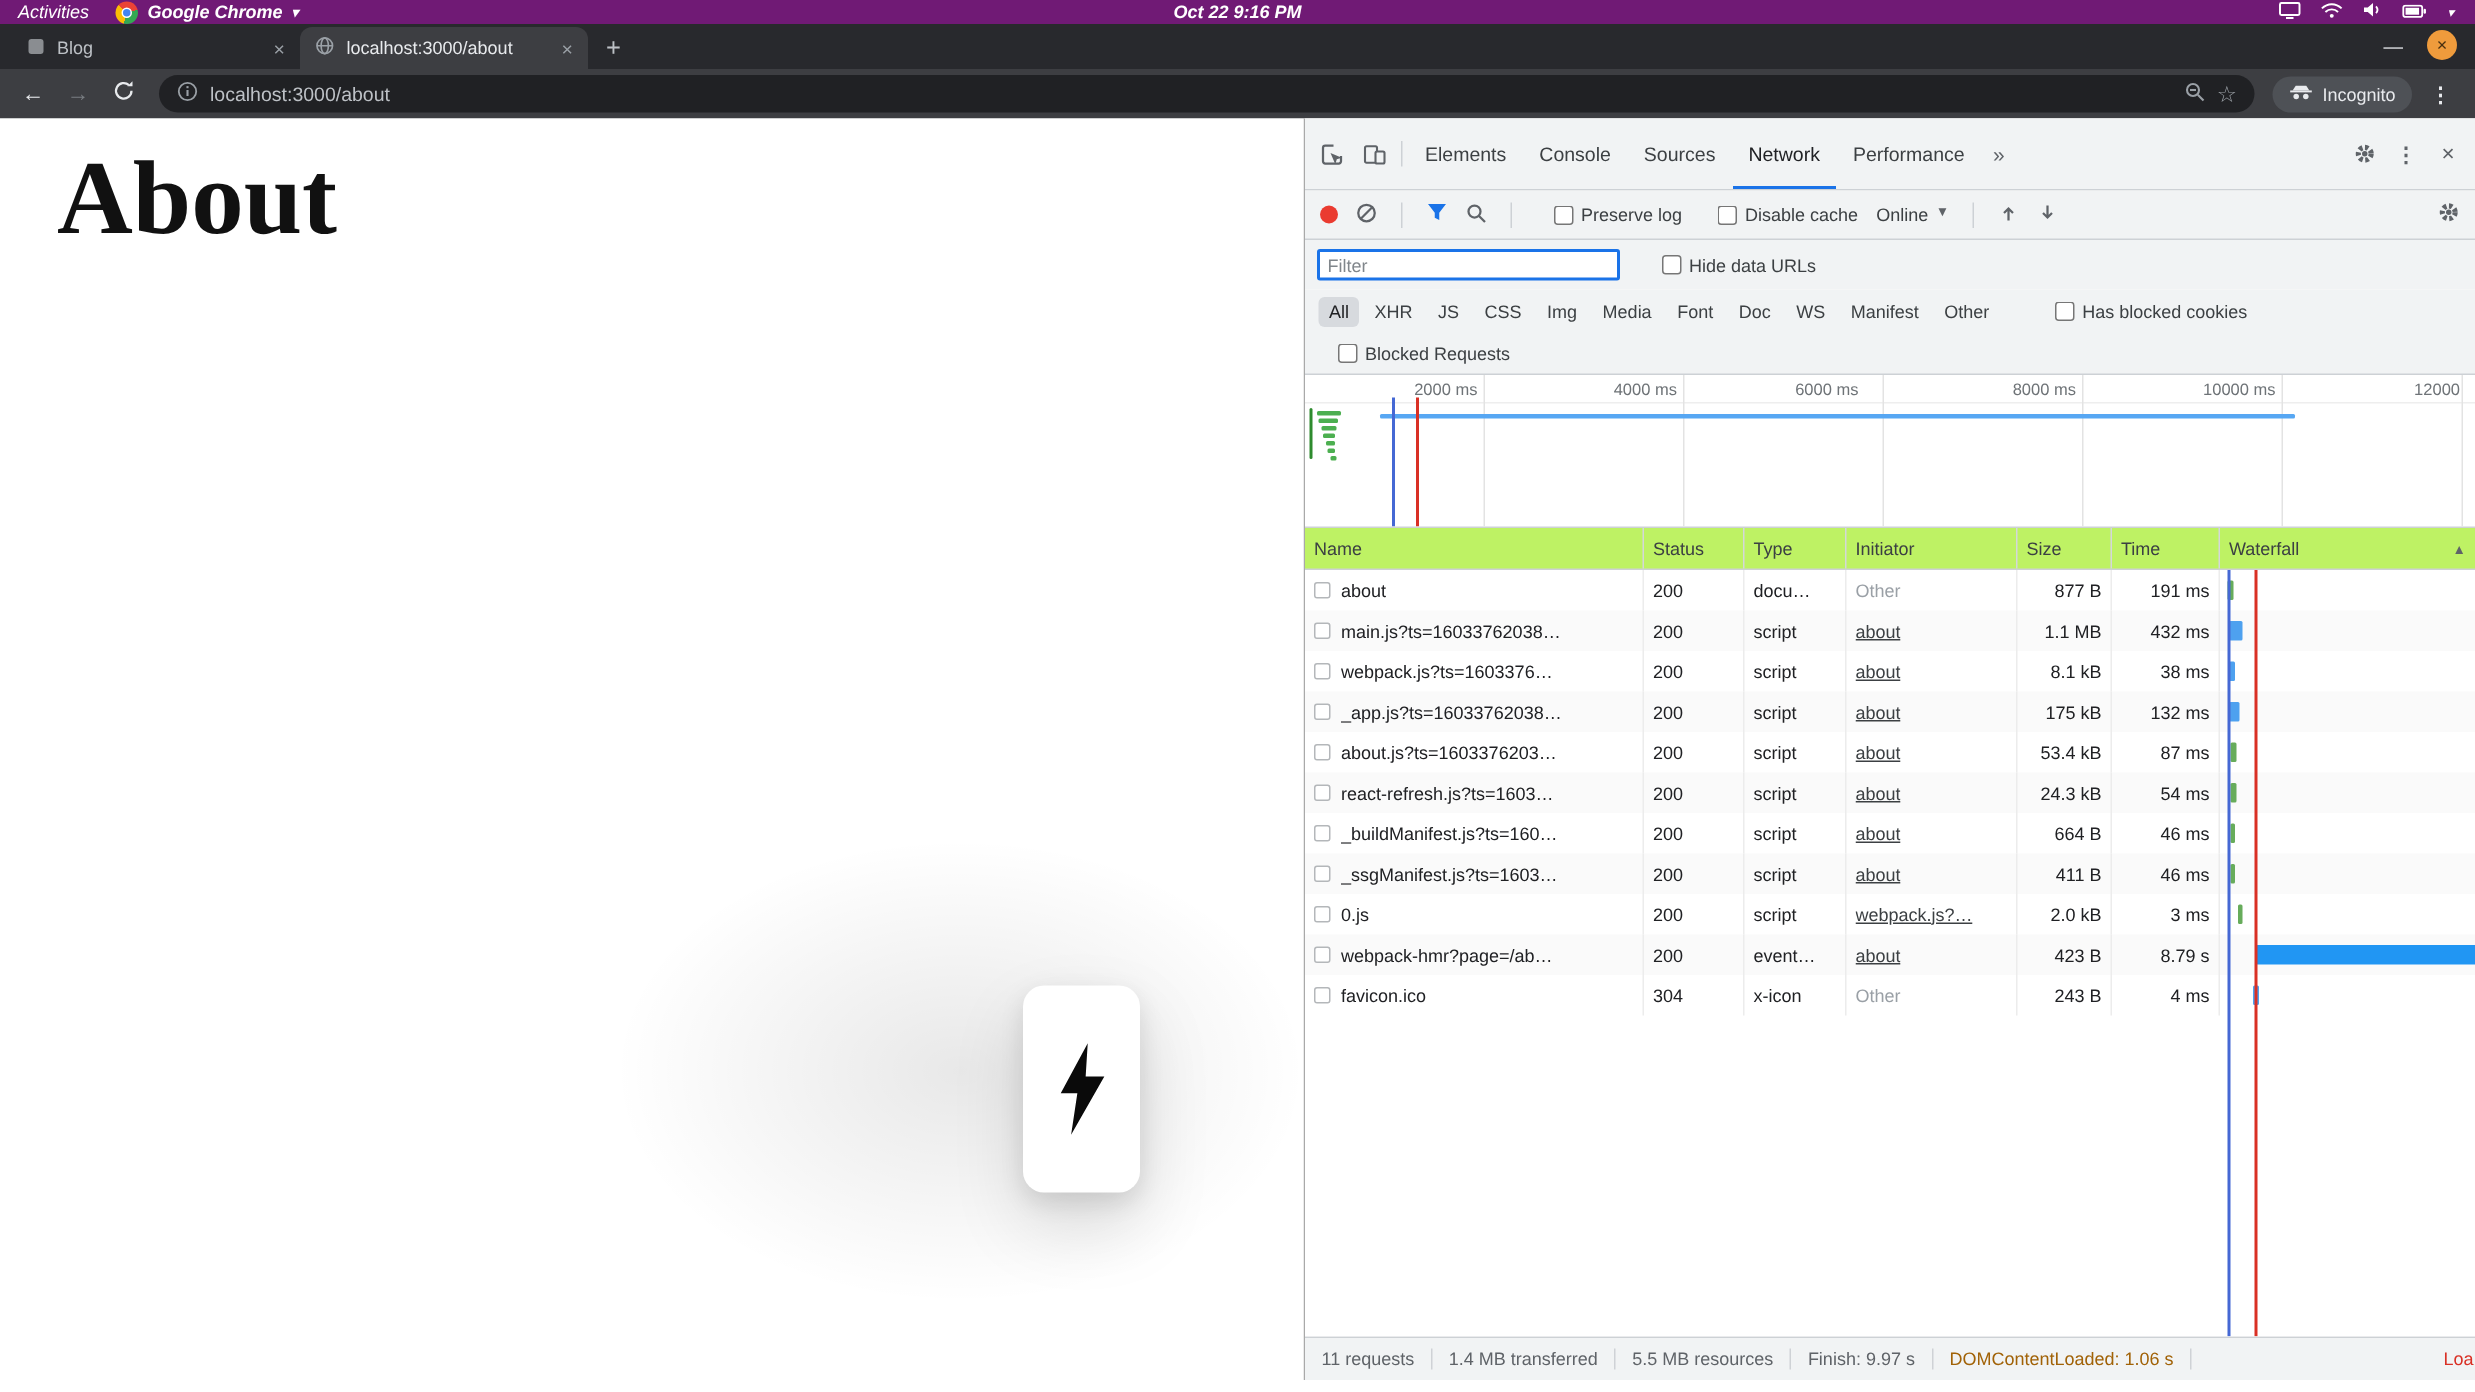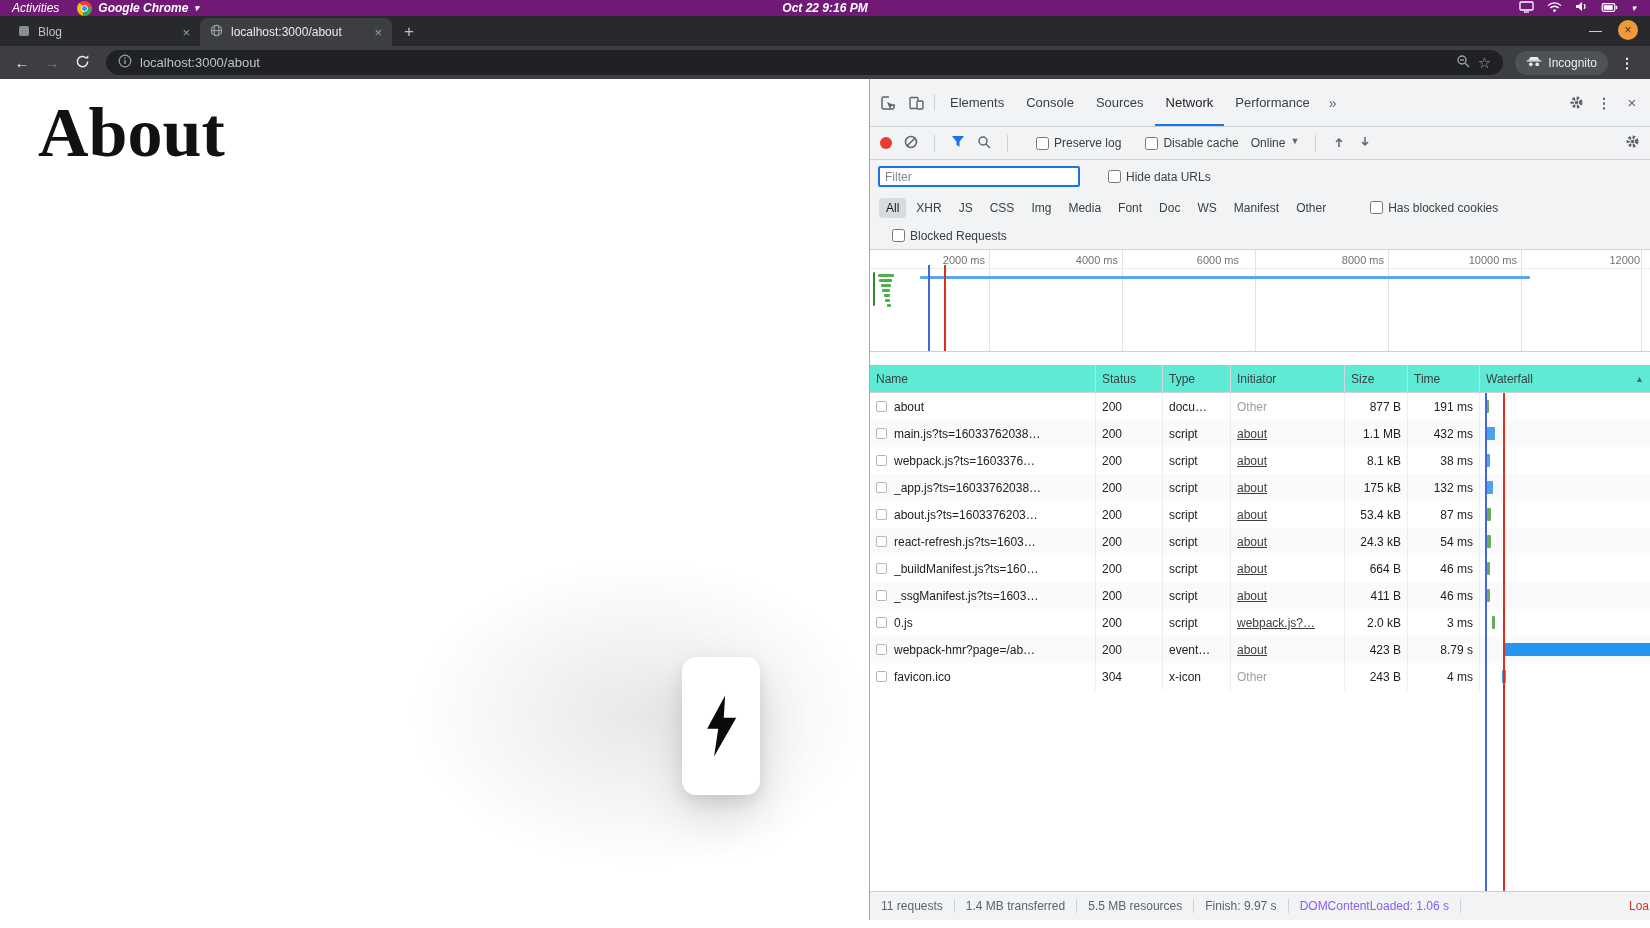--- a/index.html
+++ b/index.html
@@ -82,42 +82,42 @@
   .dt-blockedrow{height:28px;padding:0 10px;border-bottom:1px solid #cdd1d5;}
 
   .dt-overview{height:102px;position:relative;background:#fff;border-bottom:1px solid #cdd1d5;overflow:hidden;flex:none;}
   .ov-line{position:absolute;top:0;bottom:0;width:1px;background:#e3e3e3;}
   .ov-label{position:absolute;top:4px;font-size:11px;color:#6e7377;width:62px;text-align:right;}
   .ov-ruler{position:absolute;left:0;right:0;top:18px;height:1px;background:#eee;}
   .ov-bar{position:absolute;border-radius:1px;}
   .ov-vline{position:absolute;top:15px;bottom:0;width:2px;}
 
   .dt-table{flex:1;display:flex;flex-direction:column;overflow:hidden;}
-  .dt-thead{display:grid;grid-template-columns:226px 67px 68px 114px 63px 72px 1fr;height:28px;background:#5eead4;border-bottom:1px solid #cdd1d5;flex:none;margin-top:13px;}
+  .dt-thead{display:grid;grid-template-columns:226px 67px 68px 114px 63px 72px 1fr;height:28px;background:#bef264;border-bottom:1px solid #cdd1d5;flex:none;}
   .dt-th{display:flex;align-items:center;padding:0 6px;border-right:1px solid #d4d7da;color:#3c4043;position:relative;}
   .dt-th:last-child{border-right:none;}
   .sort-arrow{position:absolute;right:6px;font-size:9px;color:#5f6368;}
   .dt-tbody{flex:1;position:relative;background:#fff;overflow:hidden;}
   .dt-tr{display:grid;grid-template-columns:226px 67px 68px 114px 63px 72px 1fr;height:27px;}
   .dt-tr:nth-child(even){background:#fafafa;}
   .dt-td{padding:0 6px;border-right:1px solid #ececec;height:100%;display:flex;align-items:center;overflow:hidden;white-space:nowrap;}
   .dt-td:last-child{border-right:none;}
   .td-name{gap:7px;}
   .res-icon{width:11px;height:11px;border:1px solid #b4b7ba;border-radius:2px;background:#fff;flex:none;}
   .name-text{overflow:hidden;text-overflow:ellipsis;color:#202124;}
   .init-link{text-decoration:underline;color:#3c4043;overflow:hidden;text-overflow:ellipsis;}
   .init-other{color:#9aa0a6;}
   .td-num{justify-content:flex-end;}
   .td-wf{position:relative;padding:0;}
   .wf-bar{position:absolute;top:7px;height:13px;border-radius:1px;}
   .marker{position:absolute;top:0;bottom:0;width:2px;}
 
   .dt-summary{height:29px;background:#f1f3f4;border-top:1px solid #cdd1d5;display:flex;align-items:center;color:#5f6368;overflow:hidden;white-space:nowrap;flex:none;}
   .sum-item{padding:0 11px;border-right:1px solid #cfd2d6;}
-  .sum-dcl{color:#8b5cf6;}
+  .sum-dcl{color:#a16207;}
   .sum-load{color:#d93025;margin-left:auto;padding:0 1px 0 8px;border-right:none;}
 </style>
 </head>
 <body>
 
 <div class="topbar">
   <div class="tb-left">
     <span>Activities</span>
     <span class="tb-app">
       <span class="chrome-logo"></span>

